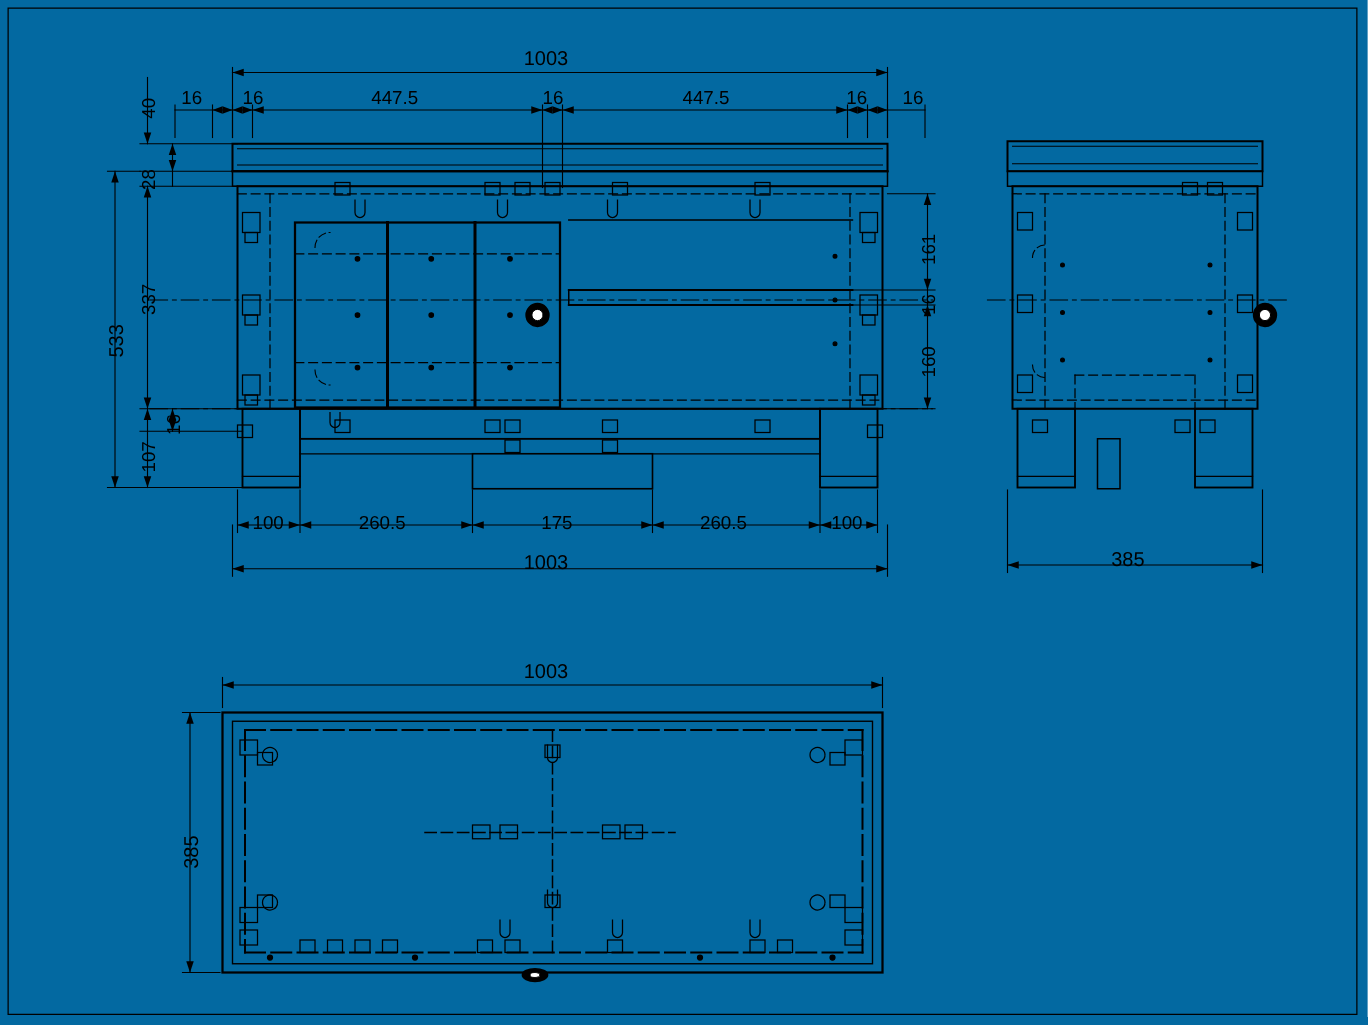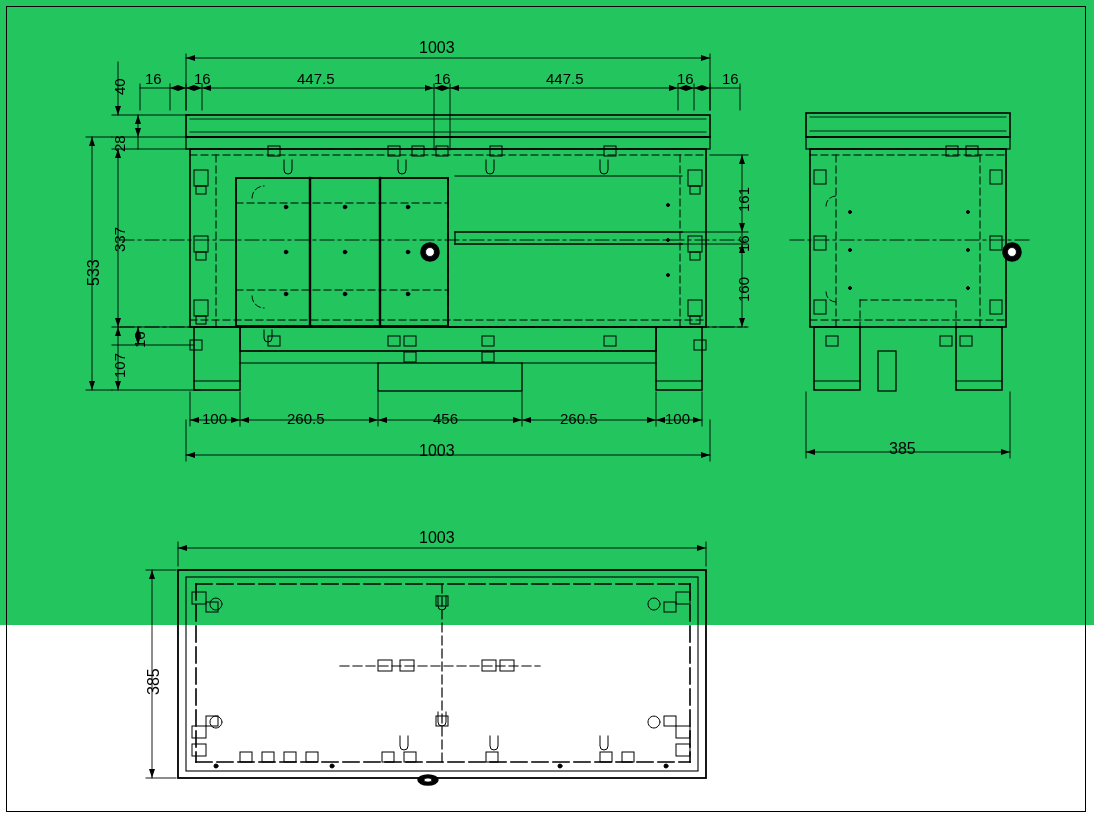--- a/index.html
+++ b/index.html
@@ -10,22 +10,22 @@
   body {
     width: 1094px;
     height: 820px;
     font-family: "Liberation Sans", sans-serif;
     color: #000000;
     overflow: hidden;
   }
   #sheet {
     position: relative;
     width: 1094px;
-    height: 625px;
-    background: #22c55e;
+    height: 820px;
+    background: #0369a1;
   }
   .frame {
     position: absolute;
     left: 6px;
     top: 6px;
     width: 1080px;
     height: 806px;
     border: 1.5px solid #000;
     box-sizing: border-box;
   }
@@ -456,21 +456,21 @@
   <div class="dimtext rot" style="left:112px; top:378px;">107</div>
   <div class="dimtext rot" style="left:132px; top:348px;">16</div>
   <div class="dimtext rot big" style="left:86px; top:286px;">533</div>
 
   <div class="dimtext rot" style="left:736px; top:212px;">161</div>
   <div class="dimtext rot" style="left:736px; top:252px;">16</div>
   <div class="dimtext rot" style="left:736px; top:302px;">160</div>
 
   <div class="dimtext" style="left:202px; top:411px;">100</div>
   <div class="dimtext" style="left:287px; top:411px;">260.5</div>
-  <div class="dimtext" style="left:433px; top:411px;">456</div>
+  <div class="dimtext" style="left:433px; top:411px;">175</div>
   <div class="dimtext" style="left:560px; top:411px;">260.5</div>
   <div class="dimtext" style="left:665px; top:411px;">100</div>
 
   <div class="dimtext big" style="left:419px; top:443px;">1003</div>
 
   <div class="dimtext big" style="left:889px; top:441px;">385</div>
 
   <div class="dimtext big" style="left:419px; top:530px;">1003</div>
   <div class="dimtext rot big" style="left:146px; top:695px;">385</div>
 

